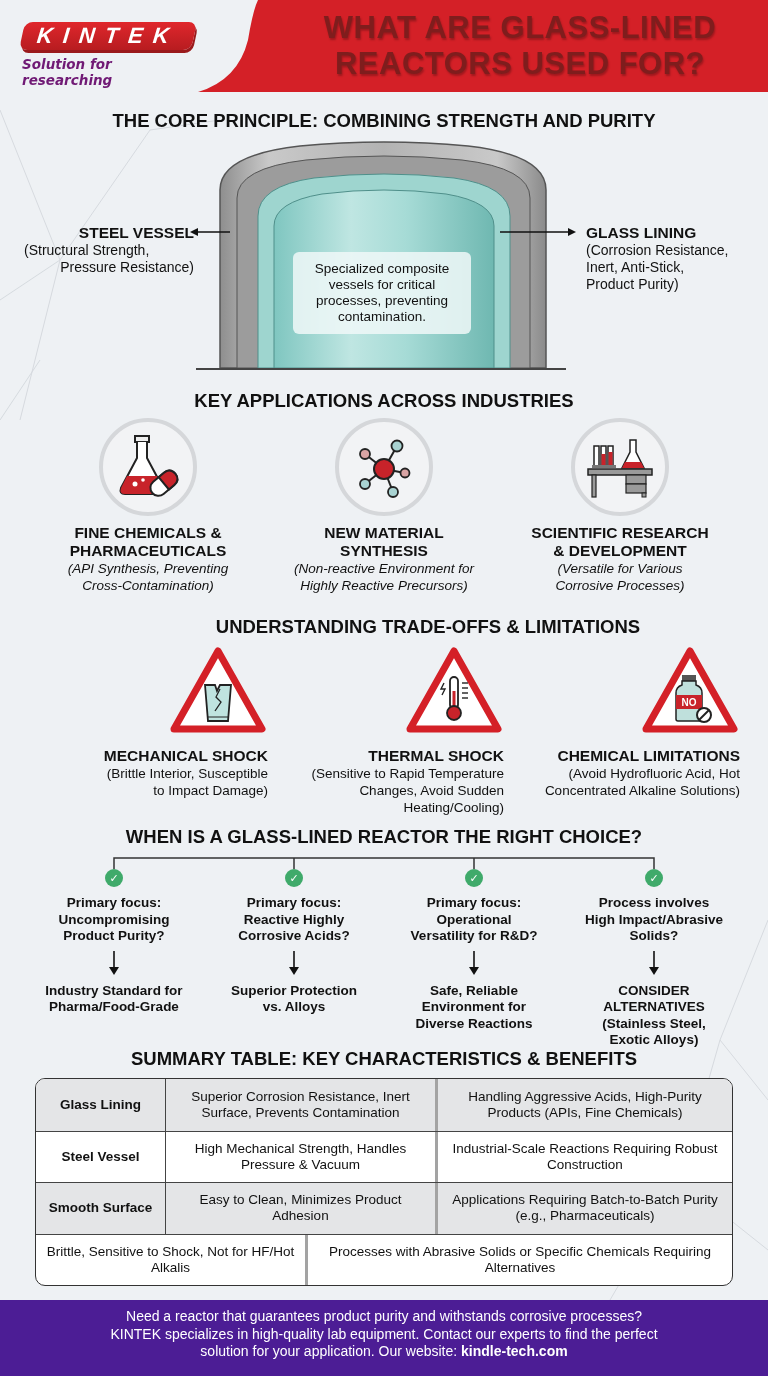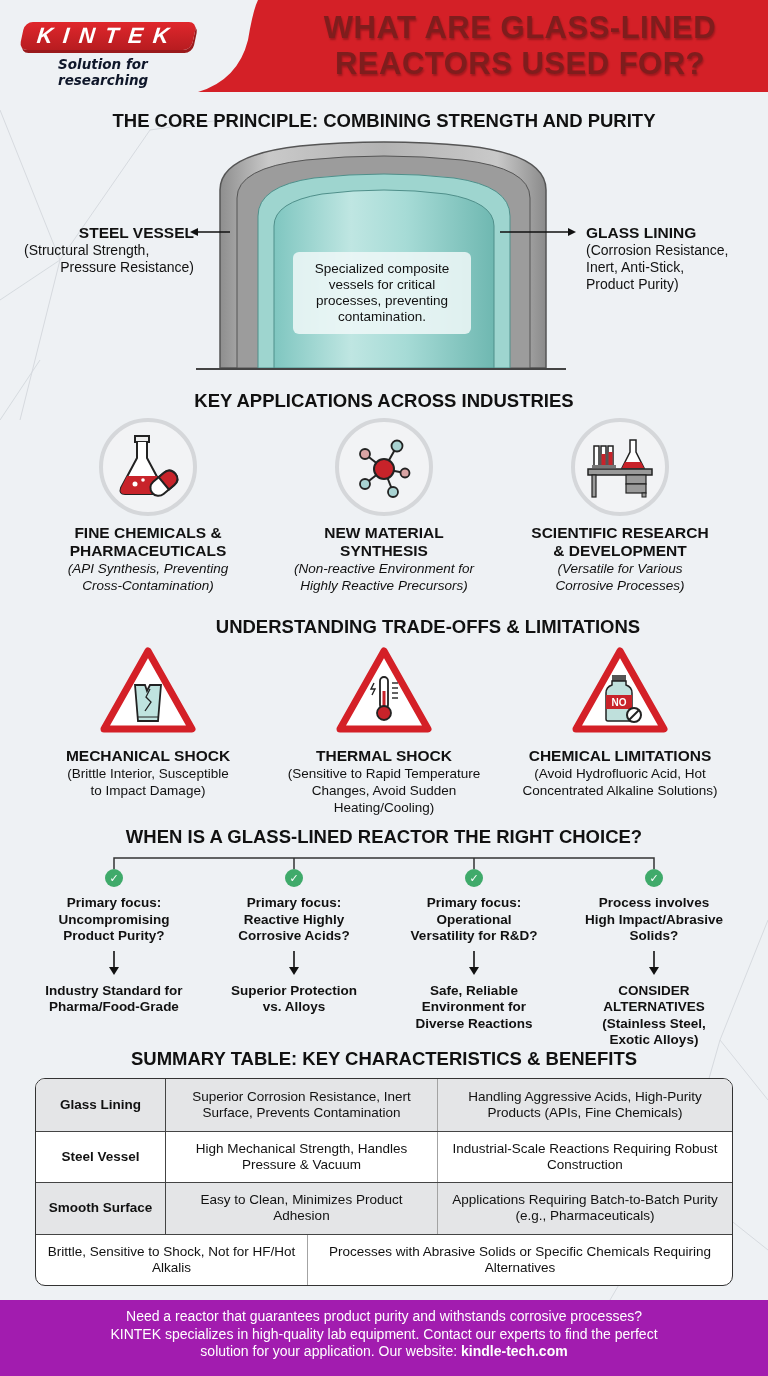--- a/index.html
+++ b/index.html
@@ -27,23 +27,22 @@
     box-shadow: 2px 3px 0 #9a1a1c;
     display: flex; align-items: center; justify-content: center;
   }
   .logo-text {
     transform: skewX(6deg);
     color: #fff; font-weight: bold; font-style: italic;
     font-size: 22px; letter-spacing: 10px;
   }
   .logo-tagline {
     margin-top: 6px;
-    color: #0f172a; font-weight: bold; font-style: italic; font-size: 13.5px;
+    color: #701a75; font-weight: bold; font-style: italic; font-size: 13.5px;
     font-family: "DejaVu Sans", sans-serif;
-    margin-left: 36px;
   }
   .main-title {
     position: absolute; left: 280px; top: 10px; width: 480px;
     color: #7f1d1d; font-weight: bold; font-size: 31px; line-height: 36px;
     text-align: center; letter-spacing: 0.5px;
     text-shadow: 1px 2px 2px rgba(0,0,0,0.25);
   }
 
   .section-title {
     position: absolute; left: 0; width: 768px; text-align: center;
@@ -69,21 +68,21 @@
   .app-circle {
     width: 98px; height: 98px; margin: 0 auto;
     border-radius: 50%; background: #f2f3f5; border: 4px solid #d5d7da;
     display: flex; align-items: center; justify-content: center;
   }
   .app-title { margin-top: 8px; font-weight: bold; font-size: 15.5px; line-height: 18px; }
   .app-sub { font-size: 13.5px; line-height: 17px; font-style: italic; }
 
   
   .lims { position: absolute; left: 0; top: 645px; width: 768px; }
-  .lim { position: absolute; width: 240px; text-align: center; }
+  .lim { position: absolute; width: 240px; text-align: right; }
   .lim-icon { width: 100px; height: 92px; margin: 0 auto; }
   .lim-title { margin-top: 6px; font-weight: bold; font-size: 15.5px; line-height: 18px; }
   .lim-sub { font-size: 13.5px; line-height: 17px; }
 
   
   .tree { position: absolute; left: 0; top: 855px; width: 768px; height: 180px; }
   .node { position: absolute; width: 180px; text-align: center; }
   .check {
     width: 18px; height: 18px; border-radius: 50%; background: #3faa6a;
     margin: 0 auto; color: #fff; font-size: 11px; line-height: 18px; font-weight: bold;
@@ -99,27 +98,27 @@
     background: #fff;
   }
   .tbl-row { display: flex; border-top: 1px solid #444; height: 51.5px; }
   .tbl-row:first-child { border-top: none; }
   .tbl-row.shade { background: #e4e5e7; }
   .tbl-cell {
     display: flex; align-items: center; justify-content: center; text-align: center;
     font-size: 13.5px; line-height: 16px; padding: 0 6px;
   }
   .tbl-cell.c0 { width: 130px; font-weight: bold; border-right: 1px solid #444; }
-  .tbl-cell.c1 { width: 272px; border-right: 1px solid #a3a3a3; }
+  .tbl-cell.c1 { width: 272px; border-right: 3px solid #a3a3a3; }
   .tbl-cell.c2 { flex: 1; }
 
   
   .footer {
     position: absolute; left: 0; top: 1300px; width: 768px; height: 76px;
-    background: #a21caf; color: #fff; text-align: center;
+    background: #4c1d95; color: #fff; text-align: center;
     font-size: 14px; line-height: 17.5px; padding-top: 8px;
   }
   .footer b { font-weight: bold; }
 </style>
 </head>
 <body>
 
 <svg class="bg-lines" width="768" height="1376" viewBox="0 0 768 1376">
   <g stroke="#d6dadf" stroke-width="1" fill="none">
     <path d="M0 110 L60 260 L0 300"></path>

